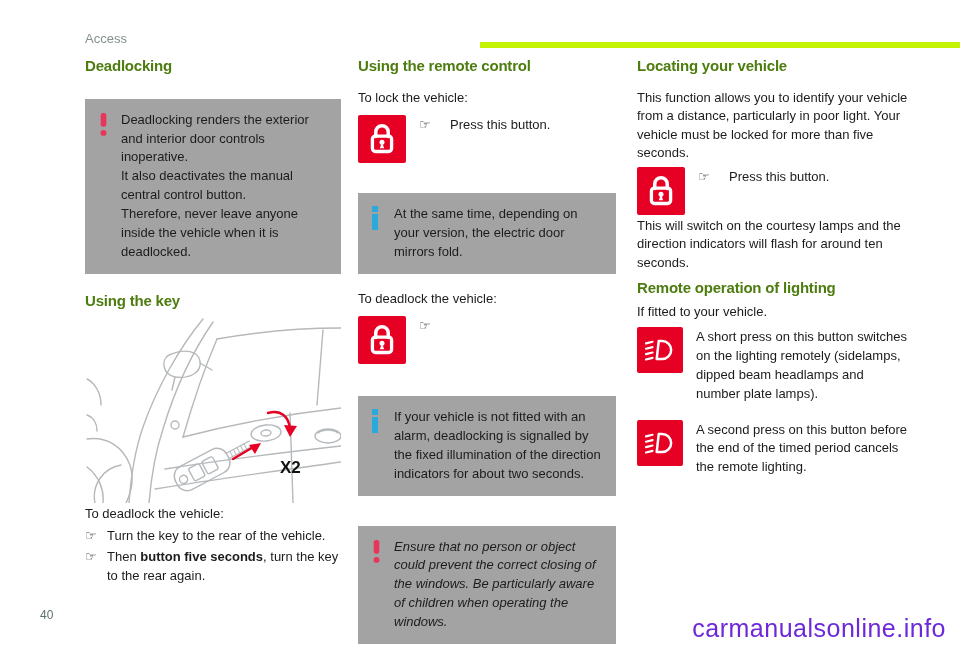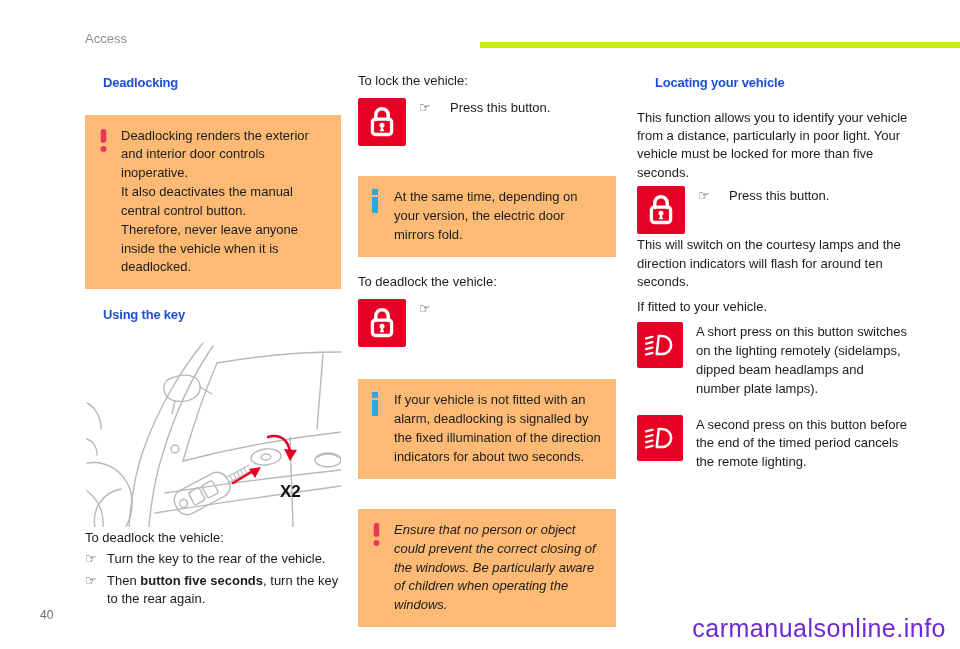--- a/index.html
+++ b/index.html
@@ -9,24 +9,24 @@
     font-family:"Liberation Sans", sans-serif;
   }
   .running-header{position:absolute;left:85px;top:31px;font-size:13px;color:#85908f;}
   .accent-bar{position:absolute;left:480px;top:42px;width:480px;height:6px;background:#c3f202;}
 
   .col{position:absolute;top:58px;}
   .col1{left:85px;width:256px;}
   .col2{left:358px;width:258px;}
   .col3{left:637px;width:271px;}
 
-  .h1{font-size:13px;font-weight:bold;color:#1d4ed8;letter-spacing:-0.2px;line-height:1.12;margin:18px;}
+  .h1{font-size:15px;font-weight:bold;color:#4d7c0f;letter-spacing:-0.2px;line-height:1.12;margin:0;}
   .body-text{font-size:13px;line-height:1.42;color:#1c1c1c;}
 
-  .graybox{background:#fdba74;display:flex;box-sizing:border-box;padding:12px 10px 12px 12px;}
+  .graybox{background:#a3a3a3;display:flex;box-sizing:border-box;padding:12px 10px 12px 12px;}
   .icon-col{width:24px;flex:none;padding-top:1px;}
   .box-text{font-size:13px;line-height:1.45;color:#1c1c1c;flex:1;}
 
   .warn1{margin-top:24px;min-height:150px;}
   .ptr{color:#444;font-size:13px;flex:none;}
 
   .sec2{margin-top:19px;}
   .illustration{display:block;margin-top:8px;}
   .intro{margin-top:2px;}
   .bullet{display:flex;margin-top:3px;}
@@ -146,20 +146,21 @@
     <span class="ptr">☞</span>
     <span class="btext"><span>Turn the key to the rear of the vehicle.</span><b></b><span></span></span>
   </div>
   <div class="bullet body-text">
     <span class="ptr">☞</span>
     <span class="btext"><span>Then </span><b>button five seconds</b><span>, turn the key to the rear again.</span></span>
   </div>
 </section>
 
 <section class="col col2">
+  <div class="h1">Using the remote control</div>
 
   <div class="body-text c2-intro">To lock the vehicle:</div>
 
   <div class="btn-row c2-row1">
     <span class="red-btn">
       <svg width="40" height="40" viewBox="0 0 48 48">
         <path d="M16.5 21 v-5.5 a7.5 7.5 0 0 1 15 0 V21" fill="none" stroke="#fff" stroke-width="4.2" stroke-linecap="round"></path>
         <rect x="12.5" y="20.5" width="23" height="18.5" rx="3.5" fill="none" stroke="#fff" stroke-width="4"></rect>
         <circle cx="24" cy="28" r="3" fill="#fff"></circle>
         <path d="M24 28 l-2.6 7 h5.2 Z" fill="#fff"></path>
@@ -227,20 +228,21 @@
         <circle cx="24" cy="28" r="3" fill="#fff"></circle>
         <path d="M24 28 l-2.6 7 h5.2 Z" fill="#fff"></path>
       </svg>
     </span>
     <span class="ptr">☞</span>
     <span class="step-text">Press this button.</span>
   </div>
 
   <div class="body-text c3-result">This will switch on the courtesy lamps and the direction indicators will flash for around ten seconds.</div>
 
+  <div class="h1 c3-h2">Remote operation of lighting</div>
 
   <div class="body-text c3-fitted">If fitted to your vehicle.</div>
 
   <div class="btn-row c3-light1">
     <span class="red-btn small">
       <svg width="38" height="38" viewBox="0 0 46 46">
         <path d="M25.5 12 A10.8 10.8 0 0 1 25.5 34 L19 34 L21.5 12 Z" fill="none" stroke="#fff" stroke-width="3" stroke-linejoin="round"></path>
         <g stroke="#fff" stroke-width="2.6" stroke-linecap="round">
           <line x1="14" y1="13" x2="6" y2="15"></line>
           <line x1="14" y1="19.5" x2="6" y2="21.5"></line>

